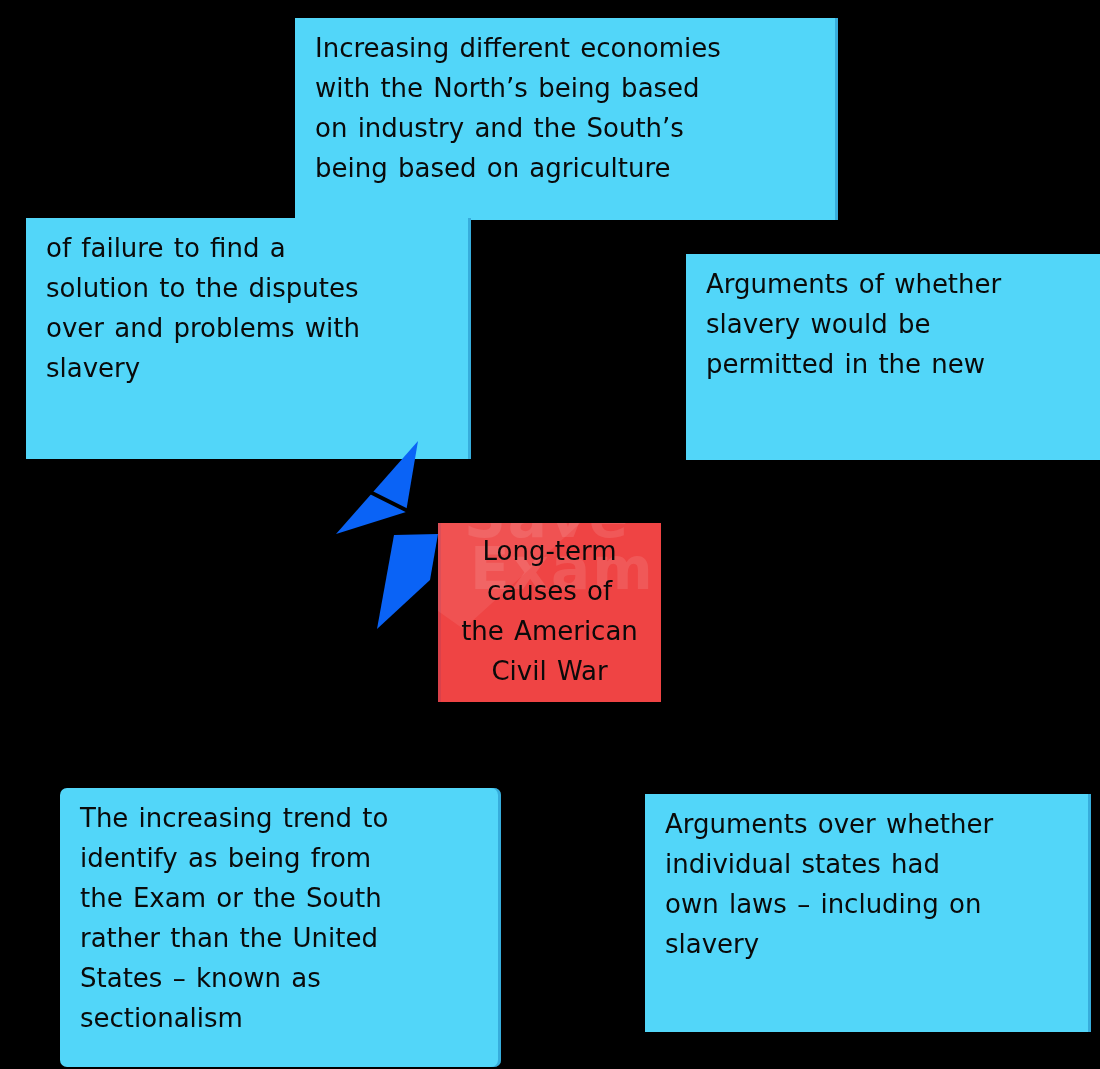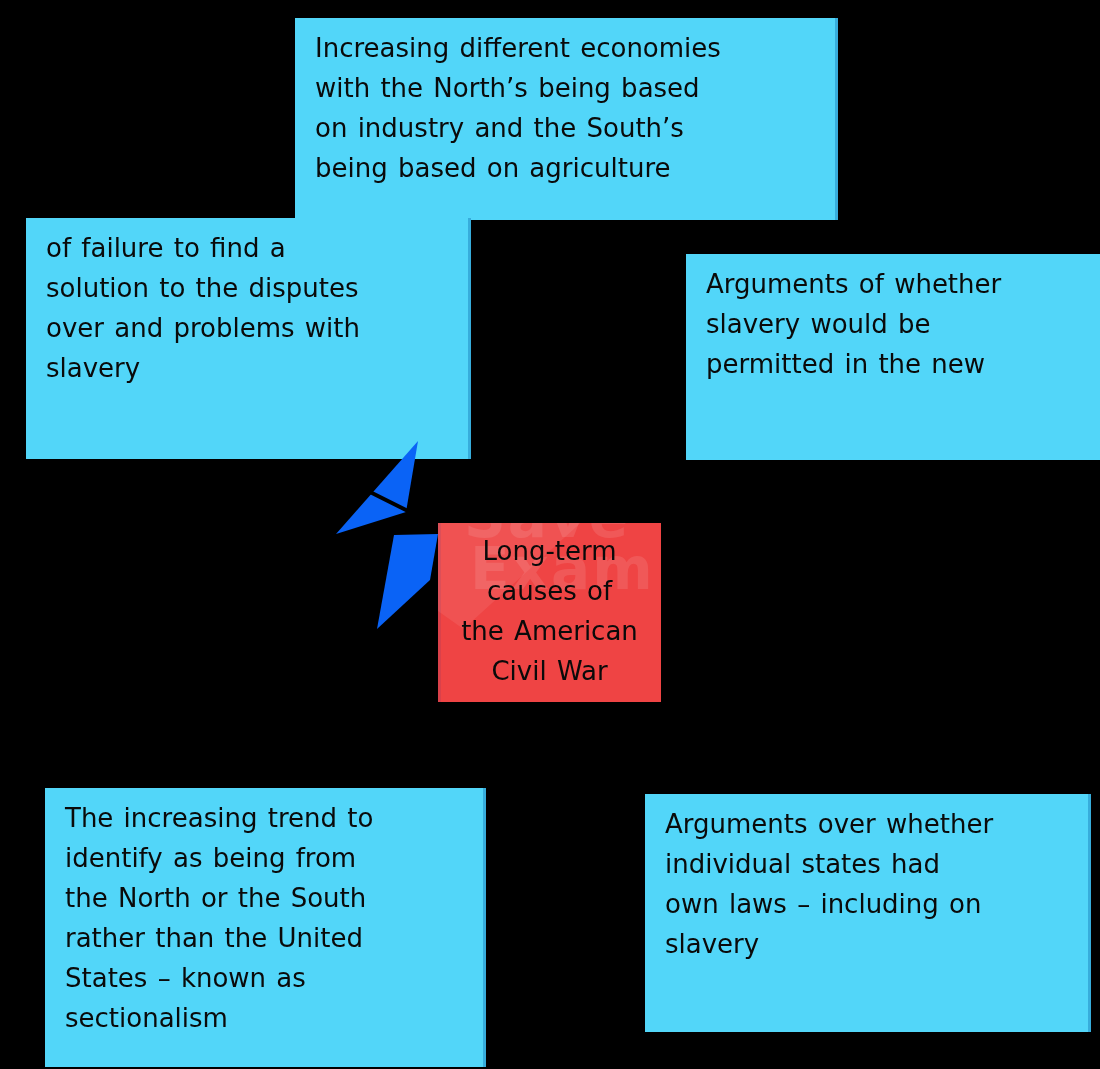--- a/index.html
+++ b/index.html
@@ -65,21 +65,21 @@
     width: 170px;
     height: 120px;
     background: rgba(255,255,255,0.08);
     clip-path: polygon(0 0, 100% 0, 22% 100%, 0 78%);
   }
   
   #box-top          { left: 295px; top: 18px;  width: 505px; height: 176px; }
   #box-left         { left: 26px;  top: 218px; width: 407px; height: 215px; }
   #box-right        { left: 686px; top: 254px; width: 380px; height: 180px; }
   #box-center       { left: 438px; top: 523px; width: 223px; height: 171px; }
-  #box-bottom-left  { left: 45px;  top: 788px; width: 403px; height: 253px; }
+  #box-bottom-left  { left: 60px;  top: 788px; width: 403px; height: 253px; border-radius: 7px; }
   #box-bottom-right { left: 645px; top: 787px; width: 408px; height: 212px; margin-top: 7px; }
 
   .bolt-svg {
     position: absolute;
     left: 330px;
     top: 430px;
     width: 120px;
     height: 210px;
   }
 </style>
@@ -122,21 +122,21 @@
     </div>
     <div class="line">Long-term</div>
     <div class="line">causes of</div>
     <div class="line">the American</div>
     <div class="line">Civil War</div>
   </div>
 
   <div class="box cause-box" id="box-bottom-left">
     <div class="line">The increasing trend to</div>
     <div class="line">identify as being from</div>
-    <div class="line">the North or the South</div>
+    <div class="line">the Exam or the South</div>
     <div class="line">rather than the United</div>
     <div class="line">States – known as</div>
     <div class="line">sectionalism</div>
   </div>
 
   <div class="box cause-box" id="box-bottom-right">
     <div class="line">Arguments over whether</div>
     <div class="line">individual states had</div>
     <div class="line">own laws – including on</div>
     <div class="line">slavery</div>

